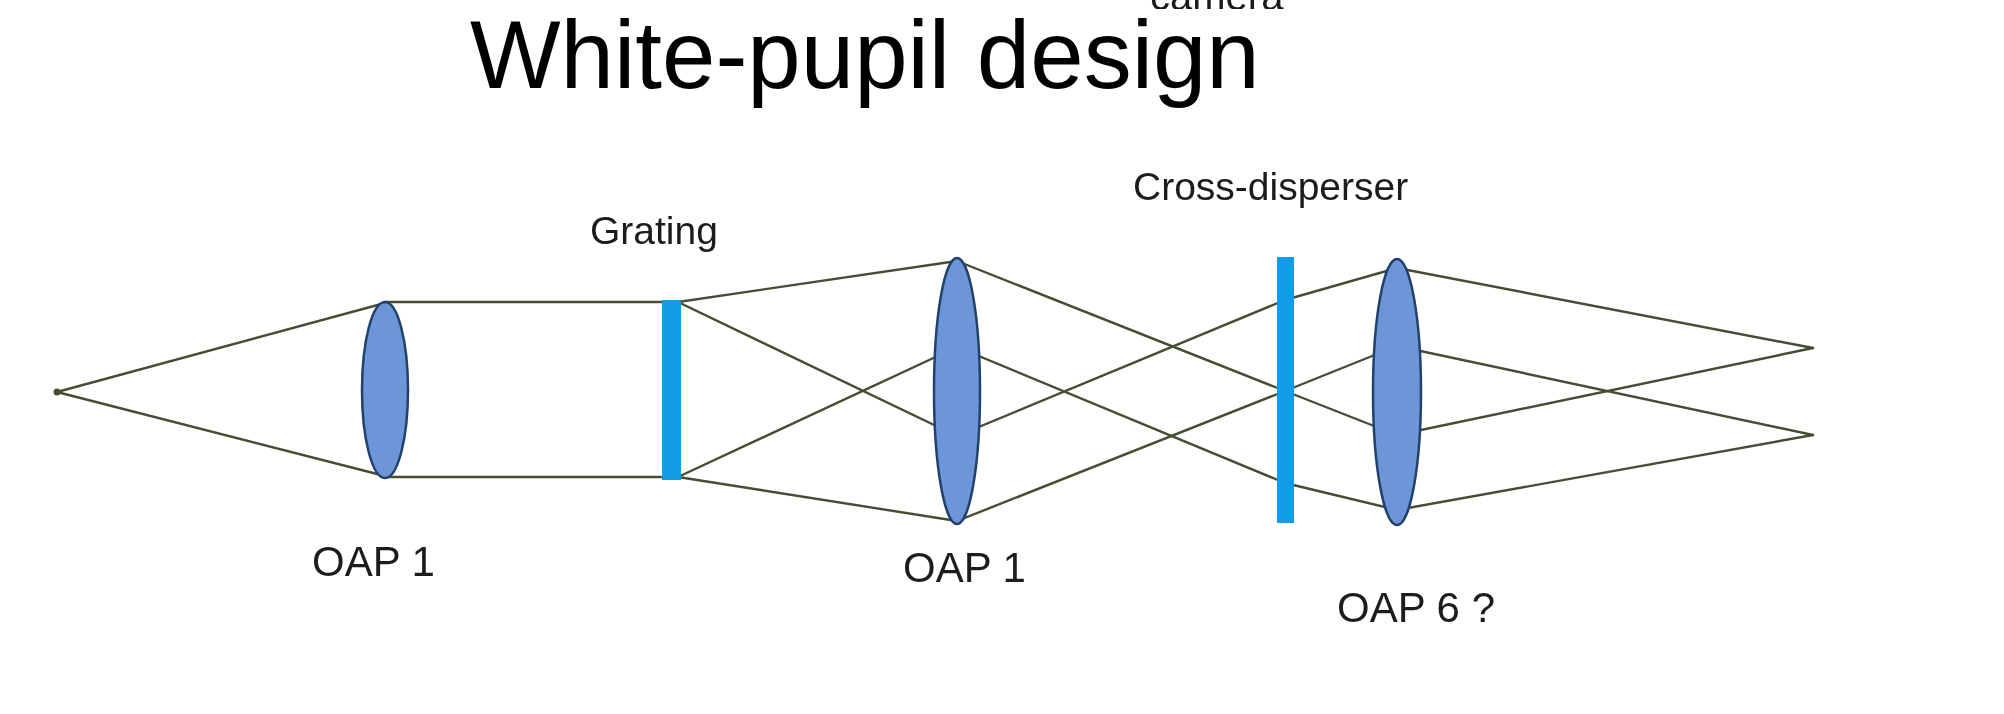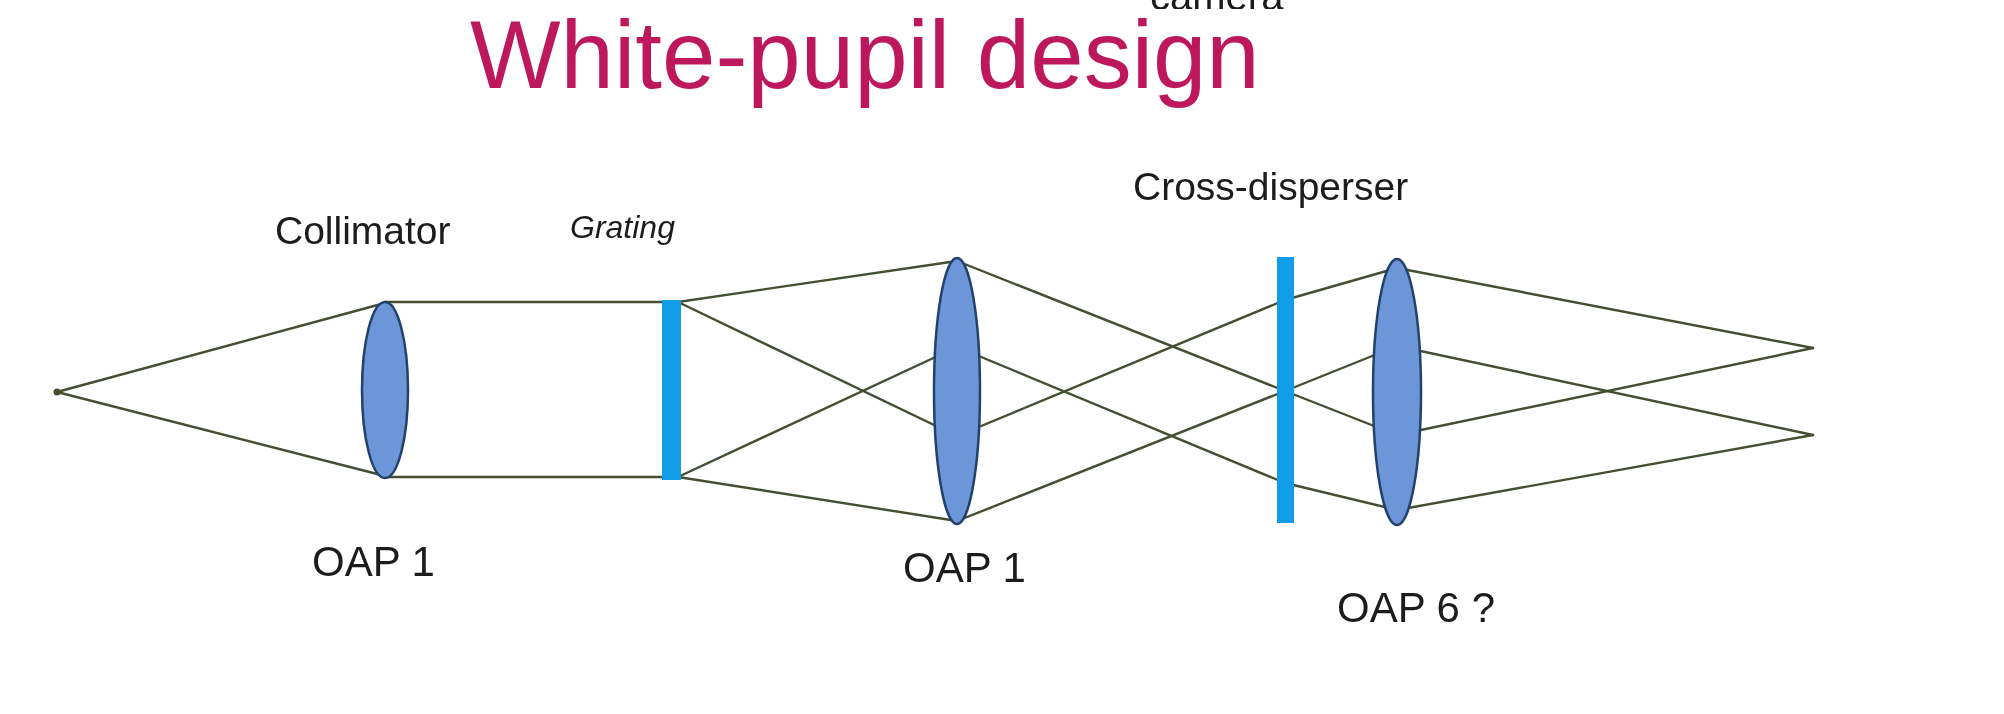--- a/index.html
+++ b/index.html
@@ -8,21 +8,21 @@
     width:2004px; height:714px;
     background:#ffffff;
     overflow:hidden;
     font-family:"Liberation Sans", sans-serif;
   }
   .title {
     position:absolute;
     left:470px; top:2px;
     font-size:96px;
     font-weight:400;
-    color:#be185d;
+    color:#000000;
     letter-spacing:0px;
     white-space:nowrap;
     line-height:1.1;
   }
   .camera-clip {
     position:absolute;
     left:1150px; top:0;
     width:190px; height:9px;
     overflow:hidden;
   }
@@ -34,21 +34,21 @@
     line-height:1;
     white-space:nowrap;
   }
   .lbl {
     position:absolute;
     color:#1c1c1c;
     white-space:nowrap;
     line-height:1;
   }
   .lbl-collimator   { left:275px;  top:211px; font-size:39px; }
-  .lbl-grating      { left:570px;  top:211px; font-size:32px;font-style:italic; }
+  .lbl-grating      { left:590px;  top:211px; font-size:39px; }
   .lbl-crossdisp    { left:1133px; top:167px; font-size:39px;text-align:center; }
   .lbl-oap1-left    { left:312px;  top:541px; font-size:42px; }
   .lbl-oap1-center  { left:903px;  top:547px; font-size:42px; }
   .lbl-oap2         { left:1337px; top:587px; font-size:42px; }
   svg.diagram { position:absolute; left:0; top:0; }
 </style>
 </head>
 <body>
 
 <div class="stage">
@@ -77,20 +77,19 @@
       <ellipse cx="957" cy="391" rx="23" ry="133" fill="#6d96d8" stroke="#23426b" stroke-width="2.5"></ellipse>
       <ellipse cx="1397" cy="392" rx="24" ry="133" fill="#6d96d8" stroke="#23426b" stroke-width="2.5"></ellipse>
     </svg>
 
   <div class="camera-clip">
     <span>camera</span>
   </div>
 
   <div class="title">White-pupil design</div>
 
-  <div class="lbl lbl-collimator">Collimator</div>
   <div class="lbl lbl-grating">Grating</div>
   <div class="lbl lbl-crossdisp">Cross-disperser</div>
   <div class="lbl lbl-oap1-left">OAP 1</div>
   <div class="lbl lbl-oap1-center">OAP 1</div>
   <div class="lbl lbl-oap2">OAP 6  ?</div>
 
 </div>
 
 </body></html>

